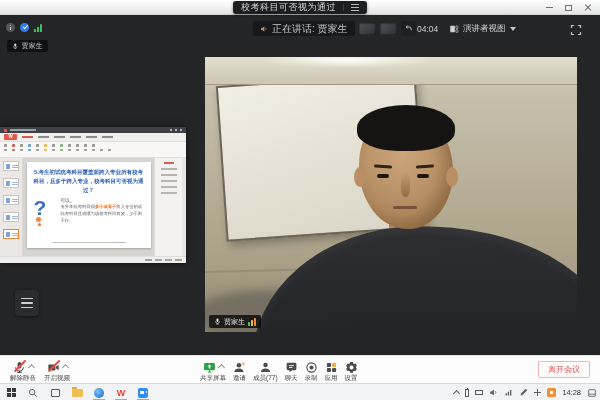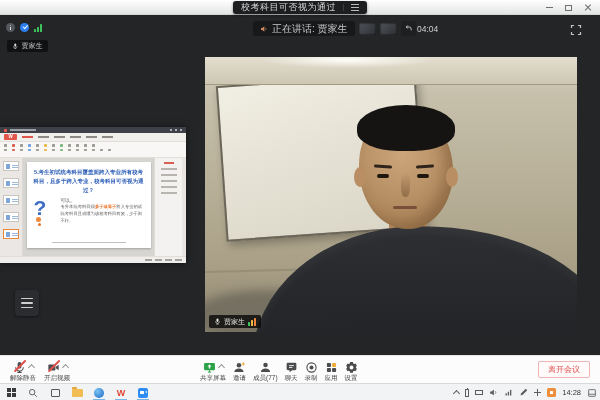--- a/index.html
+++ b/index.html
@@ -222,20 +222,29 @@
       <span class="collapse-btn">
         <svg viewBox="0 0 24 24" width="9" height="9" fill="none" stroke="#cfcfcf" stroke-width="2.4">
             <path d="M19 17v-4a5 5 0 0 0-5-5H6"></path>
             <path d="M10 4L6 8l4 4"></path>
           </svg>
       </span>
     </div>
 
     <span class="timer">04:04</span>
 
+    <div class="view-btn">
+      <svg viewBox="0 0 24 24" width="10" height="10">
+          <rect x="3" y="4" width="11" height="16" rx="1.5" fill="#d2d2d2"></rect>
+          <rect x="16.5" y="4.5" width="4.8" height="6.5" rx="1" fill="none" stroke="#d2d2d2" stroke-width="1.6"></rect>
+          <rect x="16.5" y="13.5" width="4.8" height="6.5" rx="1" fill="none" stroke="#d2d2d2" stroke-width="1.6"></rect>
+        </svg>
+      <span class="txt">演讲者视图</span>
+      <span class="caret-down"></span>
+    </div>
 
     <span class="fullscreen-btn">
       <svg viewBox="0 0 24 24" width="12" height="12" fill="none" stroke="#c6c6c6" stroke-width="2.4">
           <path d="M3 8V3h5M16 3h5v5M21 16v5h-5M8 21H3v-5"></path>
         </svg>
     </span>
 
     <div class="presenter-badge">
       <svg viewBox="0 0 24 24" width="6.5" height="6.5" fill="#d8d8d8">
           <rect x="8.5" y="2" width="7" height="12" rx="3.5"></rect>

